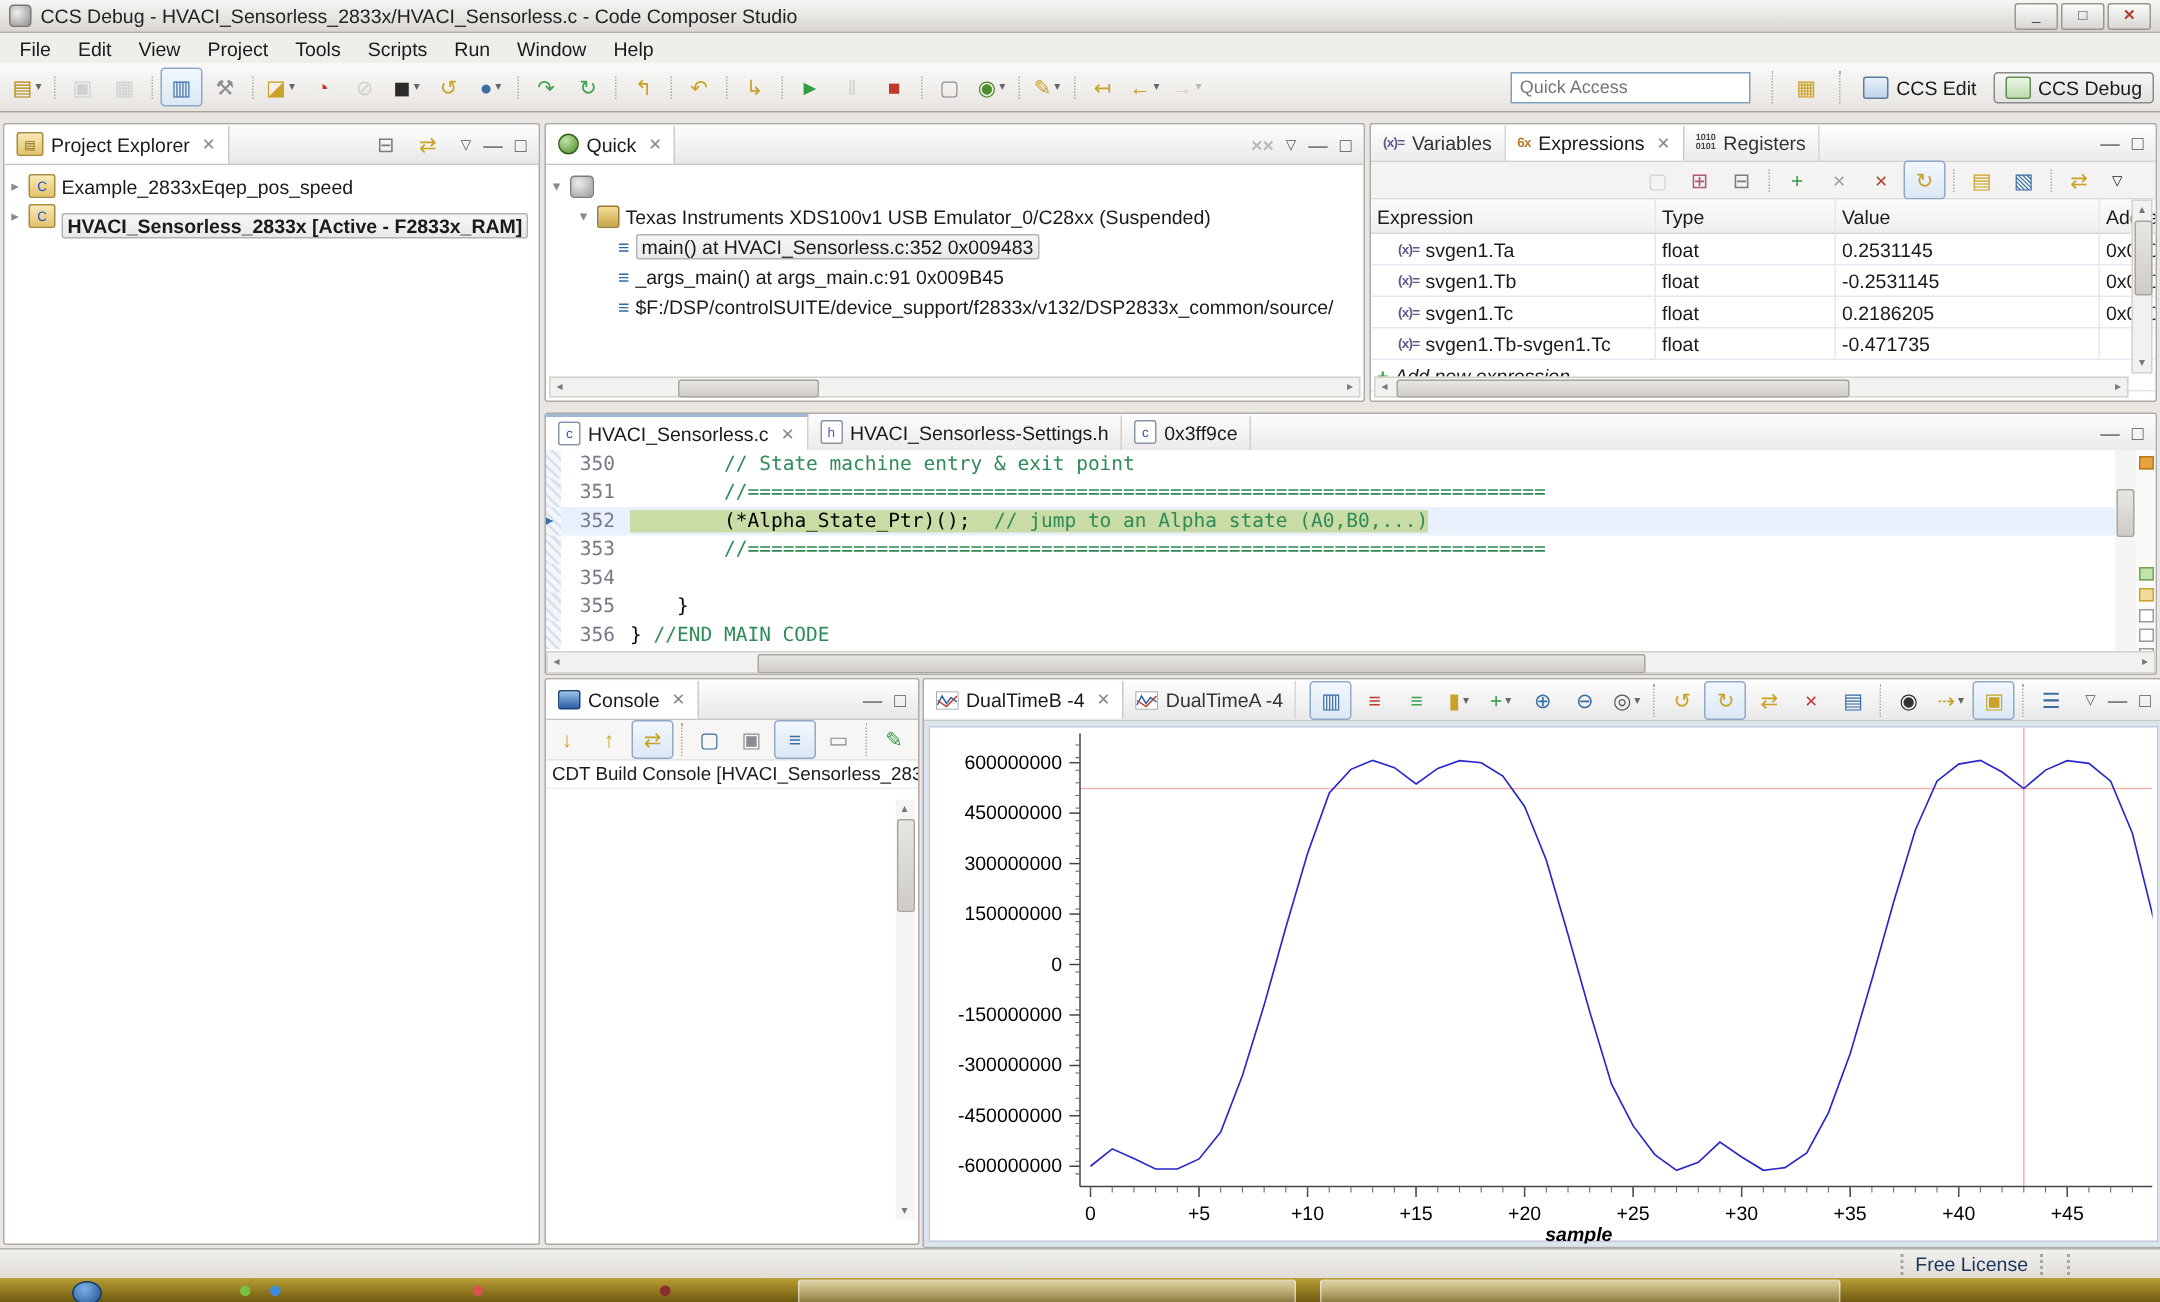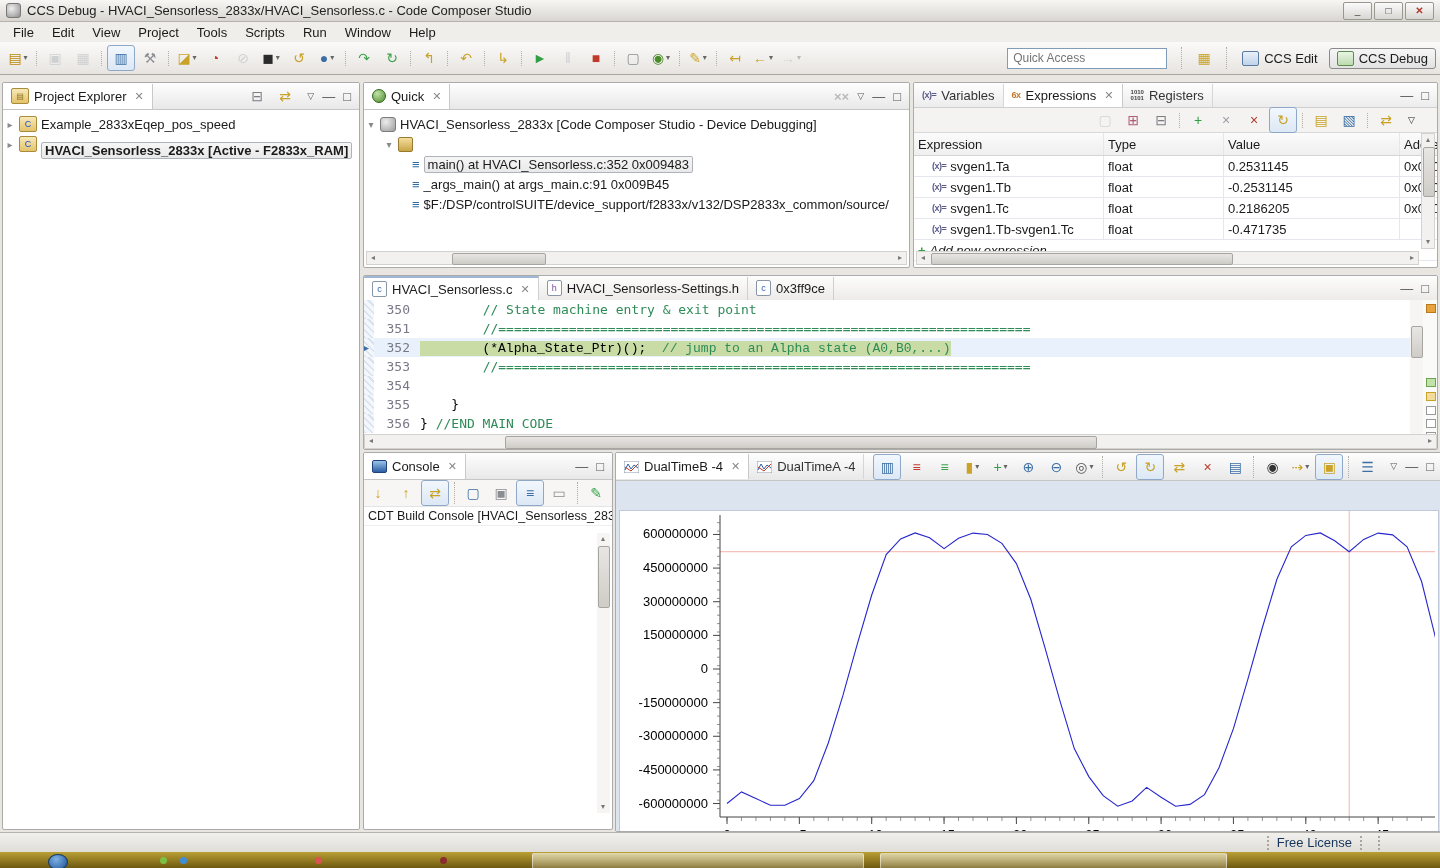--- a/index.html
+++ b/index.html
@@ -86,21 +86,21 @@
   .ip-arrow{position:absolute;left:-1px;color:#3B6EA5;font-size:10px;}
   .ovr{position:absolute;right:0;top:24px;width:14px;bottom:16px;background:#FAFAF8;border-left:1px solid #DDD;}
   .mark{position:absolute;left:3px;width:8px;height:7px;border:1px solid #999;background:#fff;}
   
   #console-sub{font-size:12.5px;padding:2px 4px;border-bottom:1px solid #EEE;white-space:nowrap;overflow:hidden;}
   #console-text{font-family:"DejaVu Sans Mono","Liberation Mono",monospace;font-size:12.5px;line-height:17px;
     margin:0;padding:6px 4px;white-space:pre-wrap;}
   
   #graph-head{height:27px;display:flex;align-items:center;background:linear-gradient(#FEFEFE,#E8E8E8);border-bottom:1px solid #C6C6C6;}
   #chart-wrap{position:absolute;left:0;top:28px;right:0;bottom:0;background:#DCE4F0;padding:3px;box-sizing:border-box;}
-  #chart-box{width:100%;height:100%;background:#fff;border:1px solid #BFC9DA;box-sizing:border-box;margin-top:26px;}
+  #chart-box{width:100%;height:100%;background:#fff;border:1px solid #BFC9DA;box-sizing:border-box;}
   
   #statusbar{position:absolute;left:0;top:832px;width:1440px;height:20px;
     background:linear-gradient(#F2F0ED,#E0DDD8);border-top:1px solid #B5B2AD;display:flex;align-items:center;box-sizing:border-box;}
   .grip{width:0;height:14px;border-left:2px dotted #A9A6A0;margin:0 8px;}
   #taskbar{position:absolute;left:0;top:852px;width:1440px;height:16px;
     background:linear-gradient(#BA9F35,#6E5A10);}
   #start-orb{position:absolute;left:48px;top:2px;width:18px;height:14px;border-radius:50%;
     background:radial-gradient(circle at 40% 30%,#7FB2E8,#1F4F8F);border:1px solid #123A6B;}
   .tb-app{position:absolute;top:1px;height:14px;border-radius:2px;background:linear-gradient(rgba(255,255,255,.55),rgba(255,255,255,.2));border:1px solid rgba(255,255,255,.5);}
   .tb-dot{position:absolute;top:5px;width:7px;height:7px;border-radius:50%;}
@@ -252,25 +252,25 @@
       <span class="hico" style="color:#B9B9B9;font-weight:bold;">××</span>
       <span class="hico" style="font-size:9px;">▽</span>
       <span class="hico">—</span>
       <span class="hico">□</span>
     </div>
   </div>
   <div style="padding:4px 2px;white-space:nowrap;">
     <div class="tree-row">
       <span class="expander">▾</span>
       <span class="dev-ico"></span>
-      <span>HVACI_Sensorless_2833x [Code Composer Studio - Device Debugging]</span>
     </div>
     <div class="tree-row" style="padding-left:18px;">
       <span class="expander">▾</span>
       <span class="core-ico"></span>
+      <span>Texas Instruments XDS100v1 USB Emulator_0/C28xx (Suspended)</span>
     </div>
     <div class="tree-row" style="padding-left:46px;">
       <span class="stack-ico">≡</span>
       <span class="sel-box">main() at HVACI_Sensorless.c:352 0x009483</span>
     </div>
     <div class="tree-row" style="padding-left:46px;">
       <span class="stack-ico">≡</span>
       <span>_args_main() at args_main.c:91 0x009B45</span>
     </div>
     <div class="tree-row" style="padding-left:46px;">
@@ -409,21 +409,21 @@
       <span>0x3ff9ce</span>
     </div>
     <div class="phbtns">
       <span class="hico">—</span>
       <span class="hico">□</span>
     </div>
   </div>
   <div id="code-area">
       <div class="cl"><span class="hatch"></span><span class="lnum">350</span><span class="ltext"><span><span class="seg-p">        </span><span class="seg-m">// State machine entry &amp; exit point</span></span></span></div>
       <div class="cl"><span class="hatch"></span><span class="lnum">351</span><span class="ltext"><span><span class="seg-p">        </span><span class="seg-m">//====================================================================</span></span></span></div>
-      <div class="cl" style="background: rgb(233, 242, 252);"><span class="hatch"><span class="ip-arrow">▶</span></span><span class="lnum">352</span><span class="ltext"><span style="background: rgb(201, 220, 166); font-family: Liberation Mono, monospace;"><span class="seg-p">        </span><span class="seg-p">(*Alpha_State_Ptr)();  </span><span class="seg-m">// jump to an Alpha state (A0,B0,...)</span></span></span></div>
+      <div class="cl" style="background: rgb(233, 242, 252);"><span class="hatch"><span class="ip-arrow">▶</span></span><span class="lnum">352</span><span class="ltext"><span style="background: rgb(201, 220, 166);"><span class="seg-p">        </span><span class="seg-p">(*Alpha_State_Ptr)();  </span><span class="seg-m">// jump to an Alpha state (A0,B0,...)</span></span></span></div>
       <div class="cl"><span class="hatch"></span><span class="lnum">353</span><span class="ltext"><span><span class="seg-p">        </span><span class="seg-m">//====================================================================</span></span></span></div>
       <div class="cl"><span class="hatch"></span><span class="lnum">354</span><span class="ltext"><span></span></span></div>
       <div class="cl"><span class="hatch"></span><span class="lnum">355</span><span class="ltext"><span><span class="seg-p">    }</span></span></span></div>
       <div class="cl"><span class="hatch"></span><span class="lnum">356</span><span class="ltext"><span><span class="seg-p">} </span><span class="seg-m">//END MAIN CODE</span></span></span></div>
     </div>
   <div class="ovr">
     <div class="mark" style="top:4px;background:#E8A33D;border-color:#B97A1E;"></div>
     <div class="mark" style="top:78px;background:#BFE3A8;border-color:#6FA34F;"></div>
     <div class="mark" style="top:92px;background:#F2DC9C;border-color:#C9A227;"></div>
     <div class="mark" style="top:106px;"></div>

